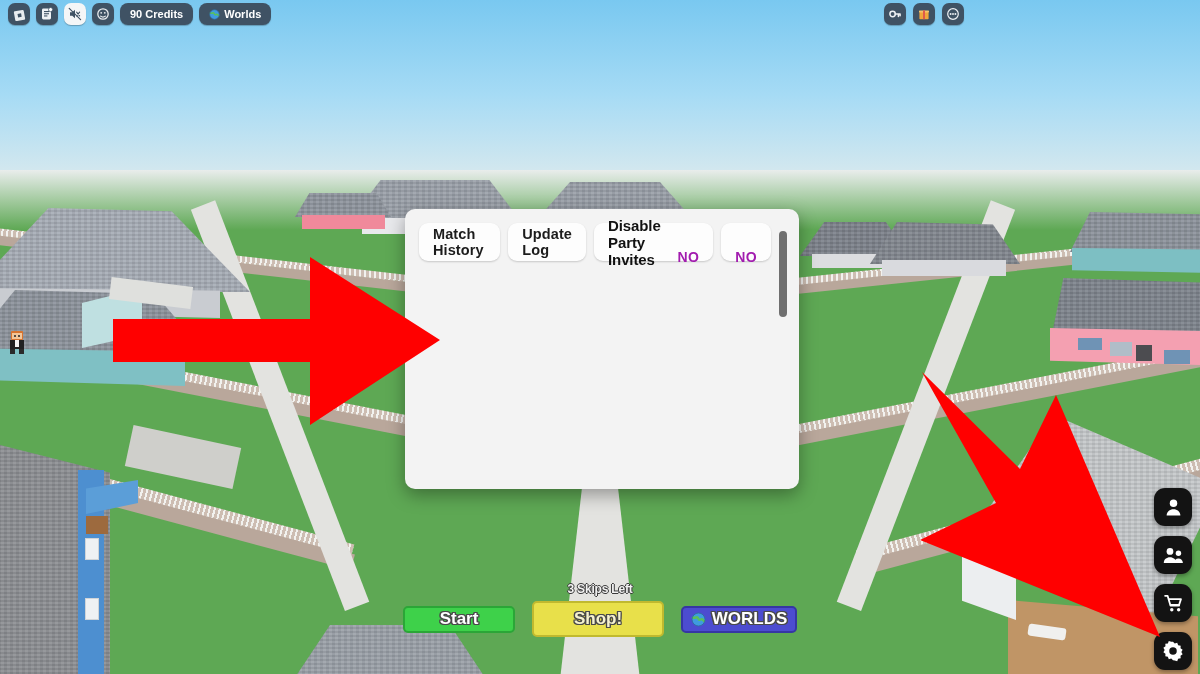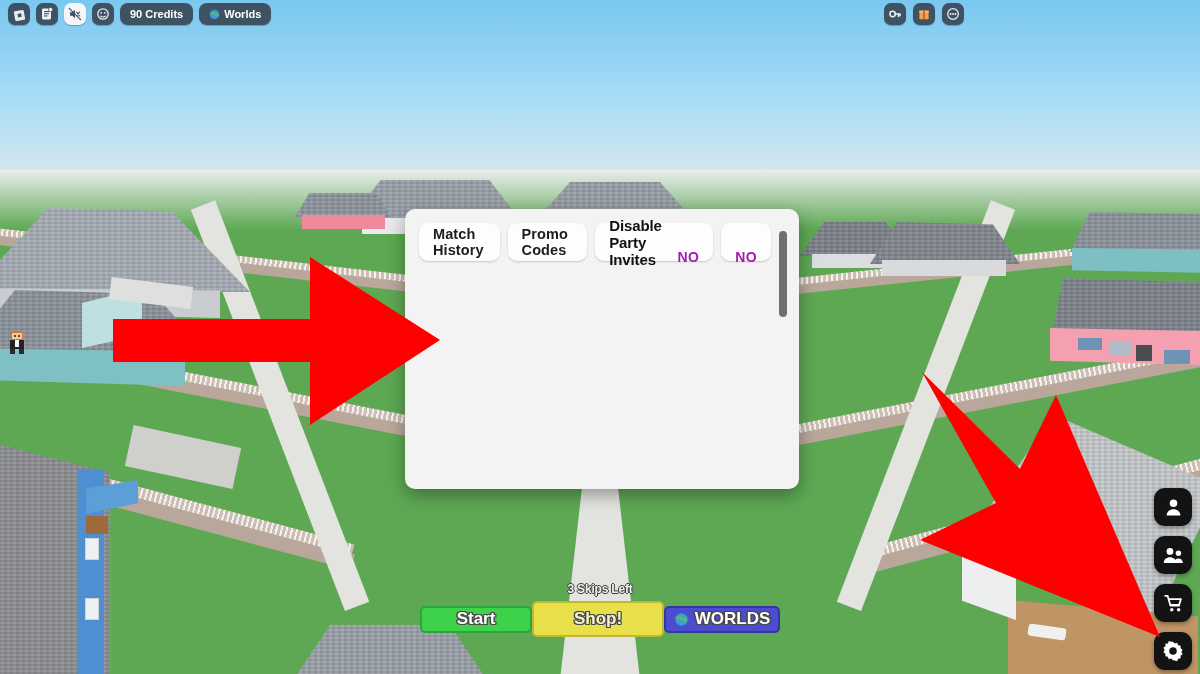--- a/index.html
+++ b/index.html
@@ -126,21 +126,21 @@
   
   #skips {
     position: absolute; left: 0; right: 0; top: 582px;
     text-align: center; z-index: 25;
     font-size: 12px; font-weight: bold; color: #f2f2f2;
     text-shadow: -1px 0 #3a3a3a, 0 -1px #3a3a3a, 1px 0 #3a3a3a, 0 1px #3a3a3a;
     letter-spacing: -.2px;
   }
   #bottom-bar {
     position: absolute; left: 0; right: 0; top: 601px;
-    display: flex; justify-content: center; align-items: center; 
+    display: flex; justify-content: center; align-items: center; gap: 17px;
     z-index: 25;
   }
   .game-btn {
     height: 27px; border-radius: 5px;
     display: flex; align-items: center; justify-content: center; gap: 6px;
     padding: 0 16px; cursor: pointer;
     font-weight: bold; font-size: 17px;
     color: #fff;
     text-shadow: -1.2px 0 #4a4a4a, 0 -1.2px #4a4a4a, 1.2px 0 #4a4a4a, 0 1.2px #4a4a4a,
                  -1.2px -1.2px #4a4a4a, 1.2px 1.2px #4a4a4a, -1.2px 1.2px #4a4a4a, 1.2px -1.2px #4a4a4a;
@@ -348,24 +348,24 @@
     </div>
   </div>
 
   <div id="dialog">
     <div id="dialog-list">
 
       <div class="opt-row centered">
         <span class="opt-label">Match History</span>
       </div>
 
-
       <div class="opt-row centered">
-        <span class="opt-label">Promo Codes</span>
-      </div>
+        <span class="opt-label">Update Log</span>
+      </div>
+
 
 
       <div class="opt-row toggle">
         <span class="opt-label">Disable Party Invites</span>
         <span class="opt-val no">NO</span>
       </div>
 
       <div class="opt-row toggle">
         <span class="opt-val no">NO</span>
       </div>

